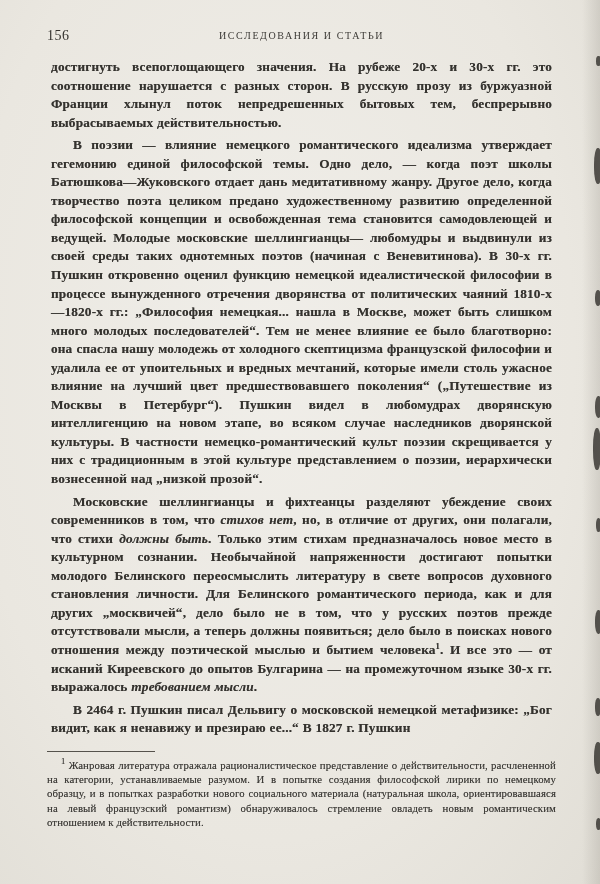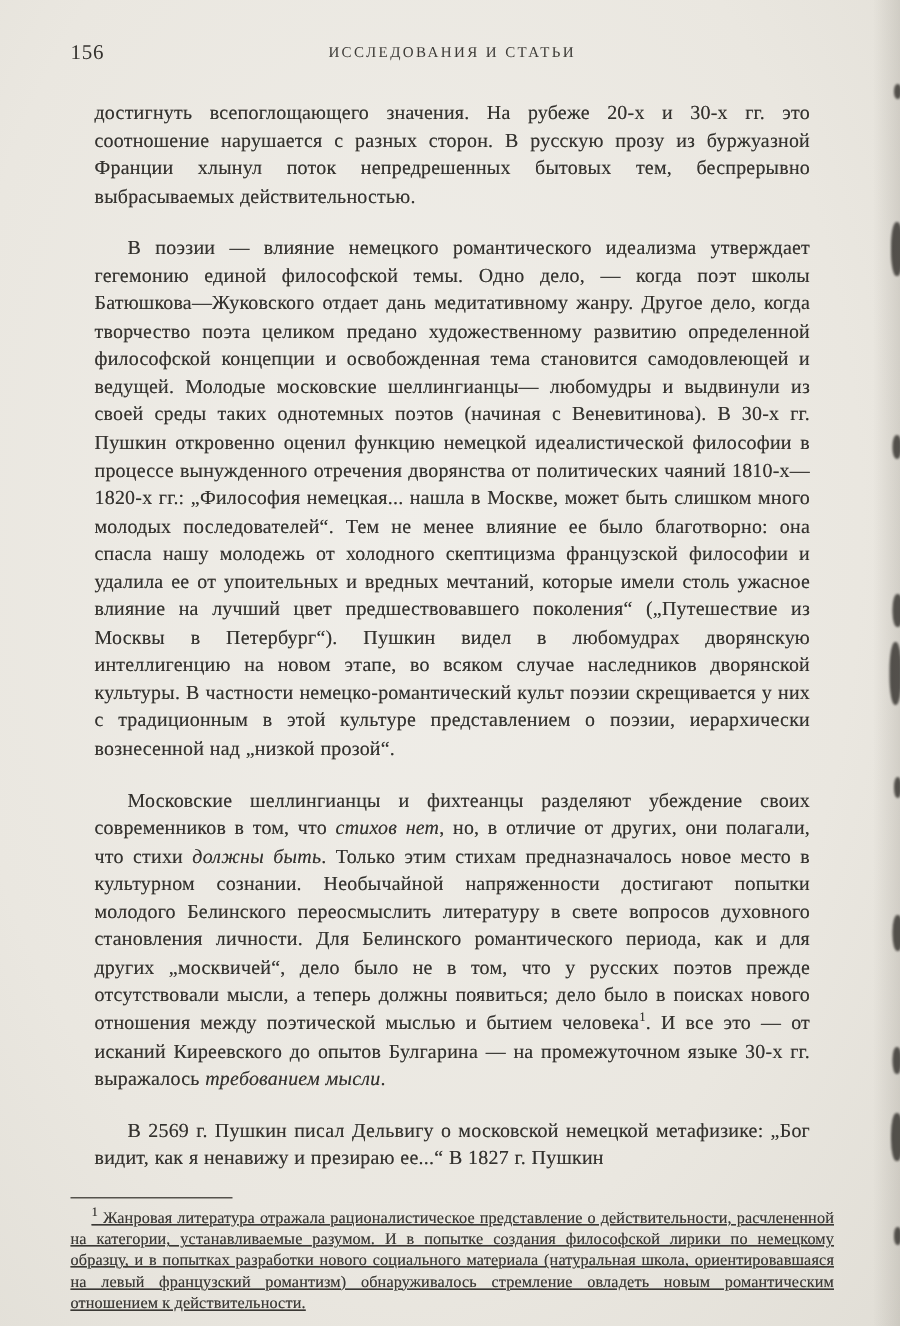--- a/index.html
+++ b/index.html
@@ -6,26 +6,26 @@
   body{
     width:600px;height:884px;position:relative;overflow:hidden;
     background:radial-gradient(ellipse at 45% 40%, #f0eee9 0%, #eae7e0 65%, #e1ded6 100%);
     font-family:"Liberation Serif","DejaVu Serif",serif;
     color:#34322e;
   }
   .page-inner{position:absolute;left:47px;top:28px;width:509px;}
   .running-head{position:relative;height:22px;margin-bottom:8px;}
   .page-number{position:absolute;left:0;top:0;font-size:14px;letter-spacing:0.5px;}
   .head-title{position:absolute;left:0;right:0;top:2px;text-align:center;font-size:10px;letter-spacing:1.6px;color:#3c3a36;}
-  .para{margin:16px;text-align:justify;font-size:13.3px;line-height:18.55px;letter-spacing:0.15px;word-spacing:0.3px;text-shadow:0 0 0.35px rgba(40,40,40,0.55);}
+  .para{margin:4px;text-align:justify;font-size:13.3px;line-height:18.55px;letter-spacing:0.15px;word-spacing:0.3px;text-shadow:0 0 0.35px rgba(40,40,40,0.55);font-weight:bold;}
   .para.indent{text-indent:22px;}
   .para i{font-style:italic;}
   sup{font-size:8.5px;vertical-align:super;line-height:0;}
   .footnote-sep{width:108px;border:none;border-top:1px solid #55524c;margin:13px 0 6px 0;}
-  .footnote{margin:0;text-align:justify;font-size:10.8px;line-height:14.3px;letter-spacing:0.1px;text-indent:14px;color:#3a3834;text-shadow:0 0 0.3px rgba(40,40,40,0.5);text-decoration:underline;}
+  .footnote{margin:0;text-align:justify;font-size:10.8px;line-height:14.3px;letter-spacing:0.1px;text-indent:14px;color:#3a3834;text-shadow:0 0 0.3px rgba(40,40,40,0.5);}
   
   .artifact{position:absolute;background:#23211e;border-radius:45%;filter:blur(0.7px);opacity:0.78;}
   .a1{right:-1px;top:56px;width:5px;height:10px;}
   .a2{right:-2px;top:148px;width:8px;height:36px;}
   .a3{right:-1px;top:290px;width:6px;height:16px;}
   .a4{right:-2px;top:396px;width:7px;height:22px;}
   .a5{right:-1px;top:428px;width:8px;height:42px;}
   .a6{right:-1px;top:518px;width:5px;height:14px;}
   .a7{right:-2px;top:610px;width:7px;height:24px;}
   .a8{right:-1px;top:698px;width:6px;height:18px;}
@@ -40,21 +40,21 @@
 <div class="page-inner">
   <div class="running-head">
     <span class="page-number">156</span>
     <span class="head-title">ИССЛЕДОВАНИЯ И СТАТЬИ</span>
   </div>
 
   <div>
       <p class="para"><span>достигнуть всепоглощающего значения. На рубеже 20-х и 30-х гг. это соотношение нарушается с разных сторон. В русскую прозу из буржуазной Франции хлынул поток непредрешенных бытовых тем, беспрерывно выбрасываемых действительностью.</span></p>
       <p class="para indent"><span>В поэзии — влияние немецкого романтического идеализма утверждает гегемонию единой философской темы. Одно дело, — когда поэт школы Батюшкова—Жуковского отдает дань медитативному жанру. Другое дело, когда творчество поэта целиком предано художественному развитию определенной философской концепции и освобожденная тема становится самодовлеющей и ведущей. Молодые московские шеллингианцы— любомудры и выдвинули из своей среды таких однотемных поэтов (начиная с Веневитинова). В 30-х гг. Пушкин откровенно оценил функцию немецкой идеалистической философии в процессе вынужденного отречения дворянства от политических чаяний 1810-х—1820-х гг.: „Философия немецкая... нашла в Москве, может быть слишком много молодых последователей“. Тем не менее влияние ее было благотворно: она спасла нашу молодежь от холодного скептицизма французской философии и удалила ее от упоительных и вредных мечтаний, которые имели столь ужасное влияние на лучший цвет предшествовавшего поколения“ („Путешествие из Москвы в Петербург“). Пушкин видел в любомудрах дворянскую интеллигенцию на новом этапе, во всяком случае наследников дворянской культуры. В частности немецко-романтический культ поэзии скрещивается у них с традиционным в этой культуре представлением о поэзии, иерархически вознесенной над „низкой прозой“.</span></p>
       <p class="para indent"><span>Московские шеллингианцы и фихтеанцы разделяют убеждение своих современников в том, что </span><i>стихов нет</i><span>, но, в отличие от других, они полагали, что стихи </span><i>должны быть</i><span>. Только этим стихам предназначалось новое место в культурном сознании. Необычайной напряженности достигают попытки молодого Белинского переосмыслить литературу в свете вопросов духовного становления личности. Для Белинского романтического периода, как и для других „москвичей“, дело было не в том, что у русских поэтов прежде отсутствовали мысли, а теперь должны появиться; дело было в поисках нового отношения между поэтической мыслью и бытием человека</span><sup>1</sup><span>. И все это — от исканий Киреевского до опытов Булгарина — на промежуточном языке 30-х гг. выражалось </span><i>требованием мысли</i><span>.</span></p>
-      <p class="para indent"><span>В 2569 г. Пушкин писал Дельвигу о московской немецкой метафизике: „Бог видит, как я ненавижу и презираю ее...“ В 1827 г. Пушкин</span></p>
+      <p class="para indent"><span>В 2464 г. Пушкин писал Дельвигу о московской немецкой метафизике: „Бог видит, как я ненавижу и презираю ее...“ В 1827 г. Пушкин</span></p>
     </div>
 
   <hr class="footnote-sep">
   <p class="footnote"><sup>1</sup><span> Жанровая литература отражала рационалистическое представление о действительности, расчлененной на категории, устанавливаемые разумом. И в попытке создания философской лирики по немецкому образцу, и в попытках разработки нового социального материала (натуральная школа, ориентировавшаяся на левый французский романтизм) обнаруживалось стремление овладеть новым романтическим отношением к действительности.</span></p>
 </div>
 
 <div class="artifact a1"></div>
 <div class="artifact a2"></div>
 <div class="artifact a3"></div>
 <div class="artifact a4"></div>

